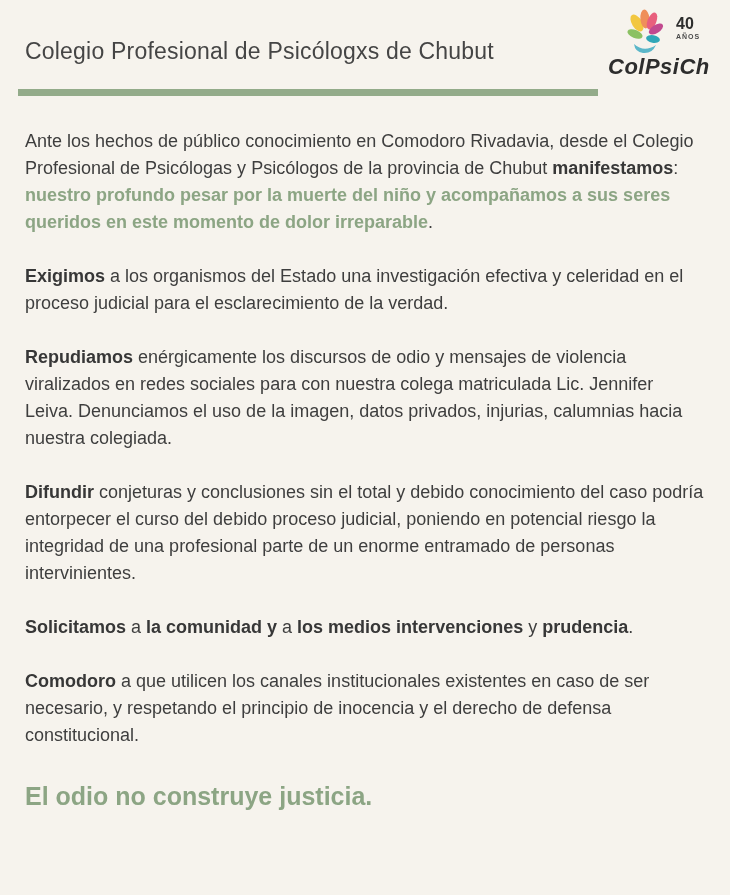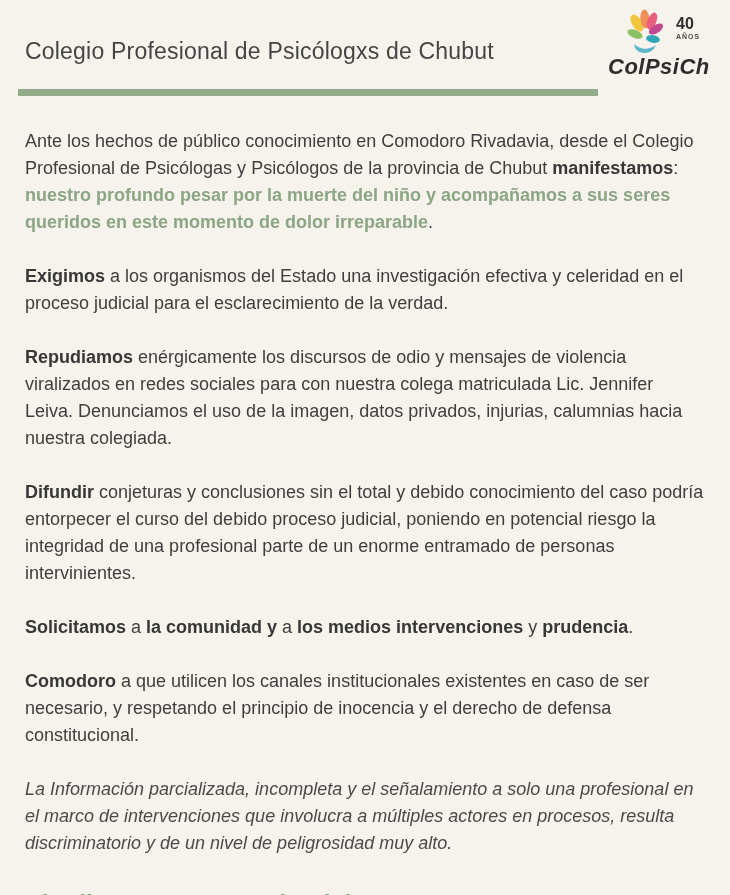--- a/index.html
+++ b/index.html
@@ -103,17 +103,16 @@
   </header>
 
   <main>
     <p class="lead"><span>Ante los hechos de público conocimiento en Comodoro Rivadavia, desde el Colegio Profesional de Psicólogas y Psicólogos de la provincia de Chubut </span><span class="b">manifestamos</span><span>:</span></p>
     <p><span class="gb">nuestro profundo pesar por la muerte del niño y acompañamos a sus seres queridos en este momento de dolor irreparable</span><span>.</span></p>
     <p><span class="b">Exigimos</span><span> a los organismos del Estado una investigación efectiva y celeridad en el proceso judicial para el esclarecimiento de la verdad.</span></p>
     <p><span class="b">Repudiamos</span><span> enérgicamente los discursos de odio y mensajes de violencia viralizados en redes sociales para con nuestra colega matriculada Lic. Jennifer Leiva. Denunciamos el uso de la imagen, datos privados, injurias, calumnias hacia nuestra colegiada.</span></p>
     <p><span class="b">Difundir</span><span>  conjeturas y conclusiones sin el total y debido conocimiento del caso podría entorpecer el curso del debido proceso judicial, poniendo en potencial riesgo la integridad de una profesional parte de un enorme entramado de personas intervinientes.</span></p>
     <p><span class="b">Solicitamos</span><span> a </span><span class="b">la comunidad y</span><span> a </span><span class="b">los medios intervenciones</span><span> y </span><span class="b">prudencia</span><span>.</span></p>
     <p><span class="b">Comodoro</span><span> a que utilicen los canales institucionales existentes en caso de ser necesario, y respetando el principio de inocencia y el derecho de defensa constitucional.</span></p>
-    <p class="italic"><span>La Información parcializada, incompleta y el señalamiento a solo una profesional en el marco de intervenciones que involucra a múltiples actores en procesos, resulta discriminatorio y de un nivel de peligrosidad muy alto.</span></p>
     <p class="footer"><span>El odio no construye justicia.</span></p>
   </main>
 
 </div>
 
 </body></html>

